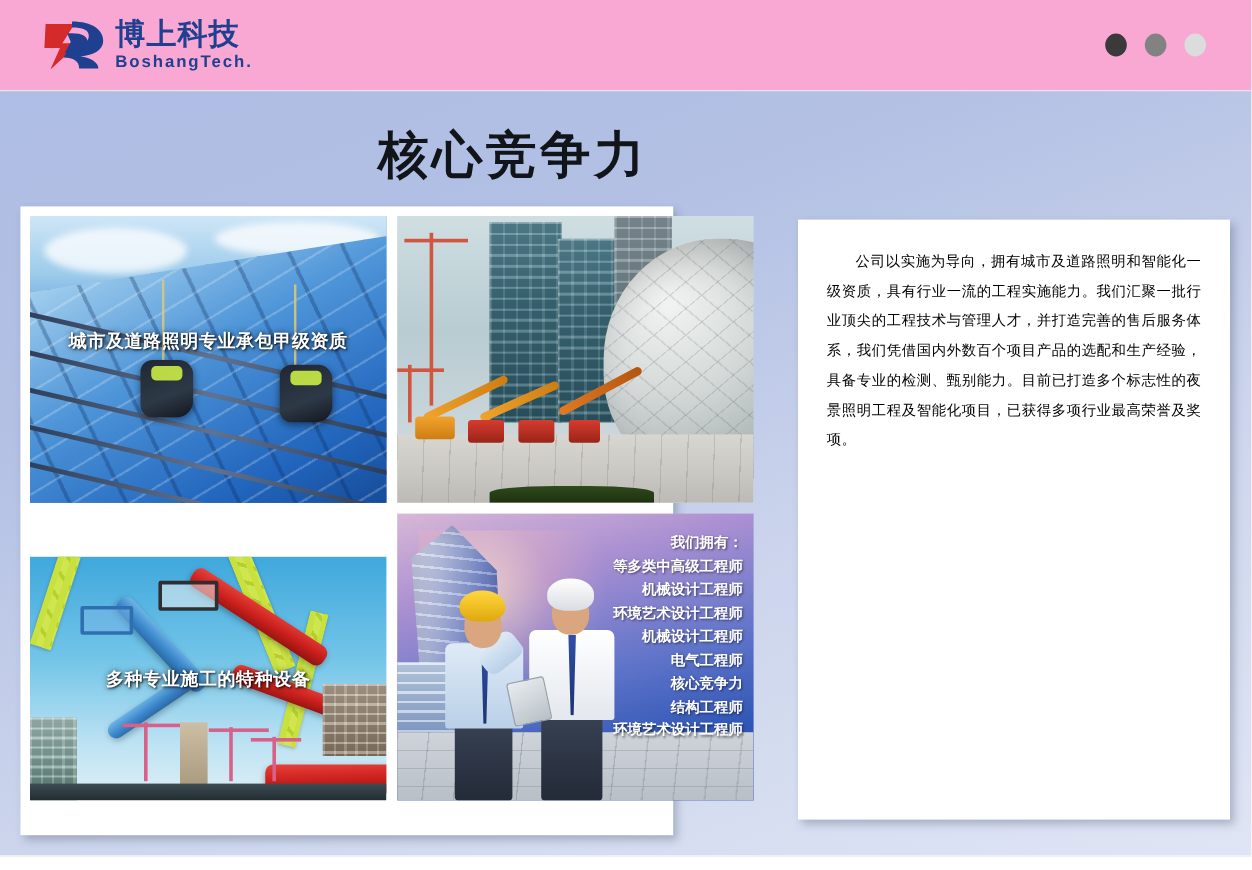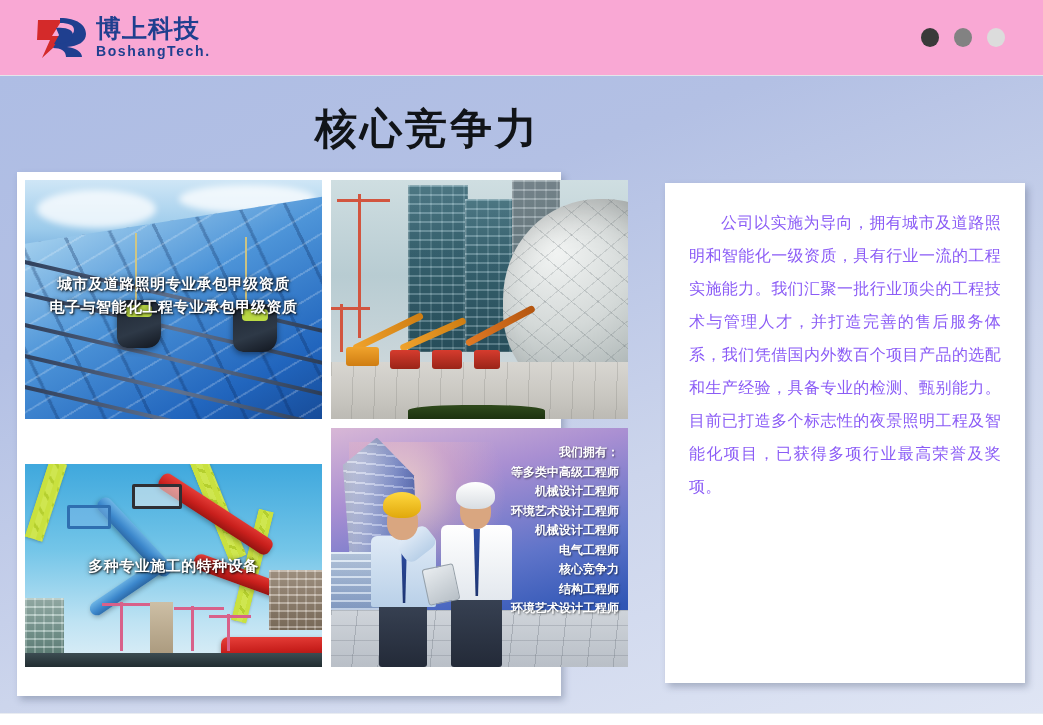--- a/index.html
+++ b/index.html
@@ -292,23 +292,23 @@
     position: absolute;
     left: 665px; top: 107px;
     width: 360px; height: 500px;
     background: #ffffff;
     box-shadow: 3px 4px 7px rgba(60,70,100,0.32);
   }
   .body-text {
     position: absolute;
     left: 24px; top: 24px;
     width: 312px;
-    font-family: Liberation Serif, serif;
-    font-size: 16px;
-    color: #8b5cf6;
+    font-family: Liberation Mono, monospace;
+    font-size: 12px;
+    color: #000000;
     line-height: 2.06;
     text-indent: 2em;
     text-align: justify;
     letter-spacing: 0.2px;
   }
 </style>
 </head>
 <body>
 
 <div id="app">
@@ -352,21 +352,20 @@
           <div class="rope" style="left:37%;top:22%;height:32%"></div>
           <div class="rope" style="left:74%;top:24%;height:30%"></div>
           <div class="worker" style="left:31%;top:50%">
             <div class="vest" style="left:9px;top:5px"></div>
           </div>
           <div class="worker" style="left:70%;top:52%">
             <div class="vest" style="left:9px;top:5px"></div>
           </div>
           <div class="tile-caption" style="top:39%">
             <div>城市及道路照明专业承包甲级资质</div>
-            <div>电子与智能化工程专业承包甲级资质</div>
           </div>
         </div>
 
         <div class="tile t2">
           <div class="tower" style="left:26%;top:2%;width:20%;bottom:28%"></div>
           <div class="tower" style="left:45%;top:8%;width:18%;bottom:28%"></div>
           <div class="tower" style="left:61%;top:0%;width:16%;bottom:28%;background:linear-gradient(175deg,#8a9ba2,#5d7780)"></div>
           <div class="crane" style="left:9%;top:6%;height:60%"></div>
           <div class="crane-arm" style="left:2%;top:8%;width:18%"></div>
           <div class="crane" style="left:3%;top:52%;height:20%"></div>

